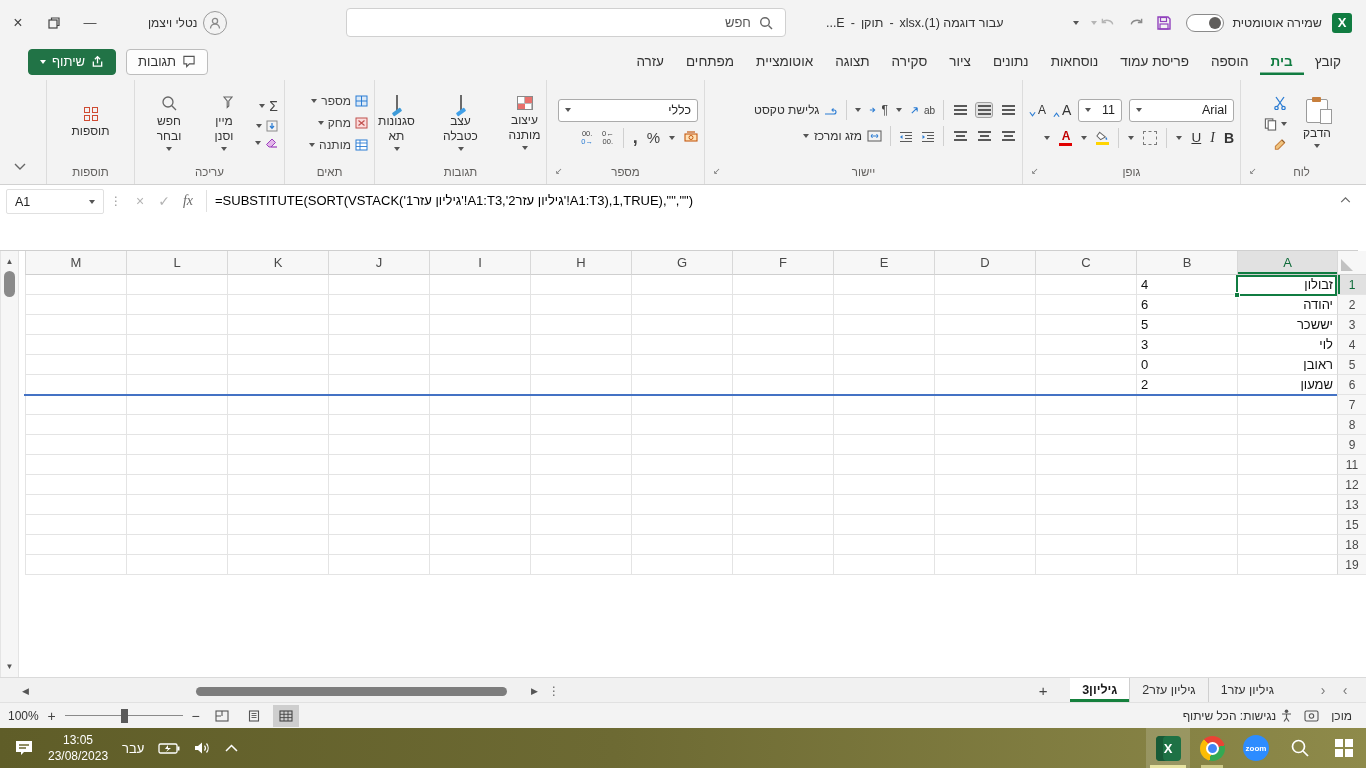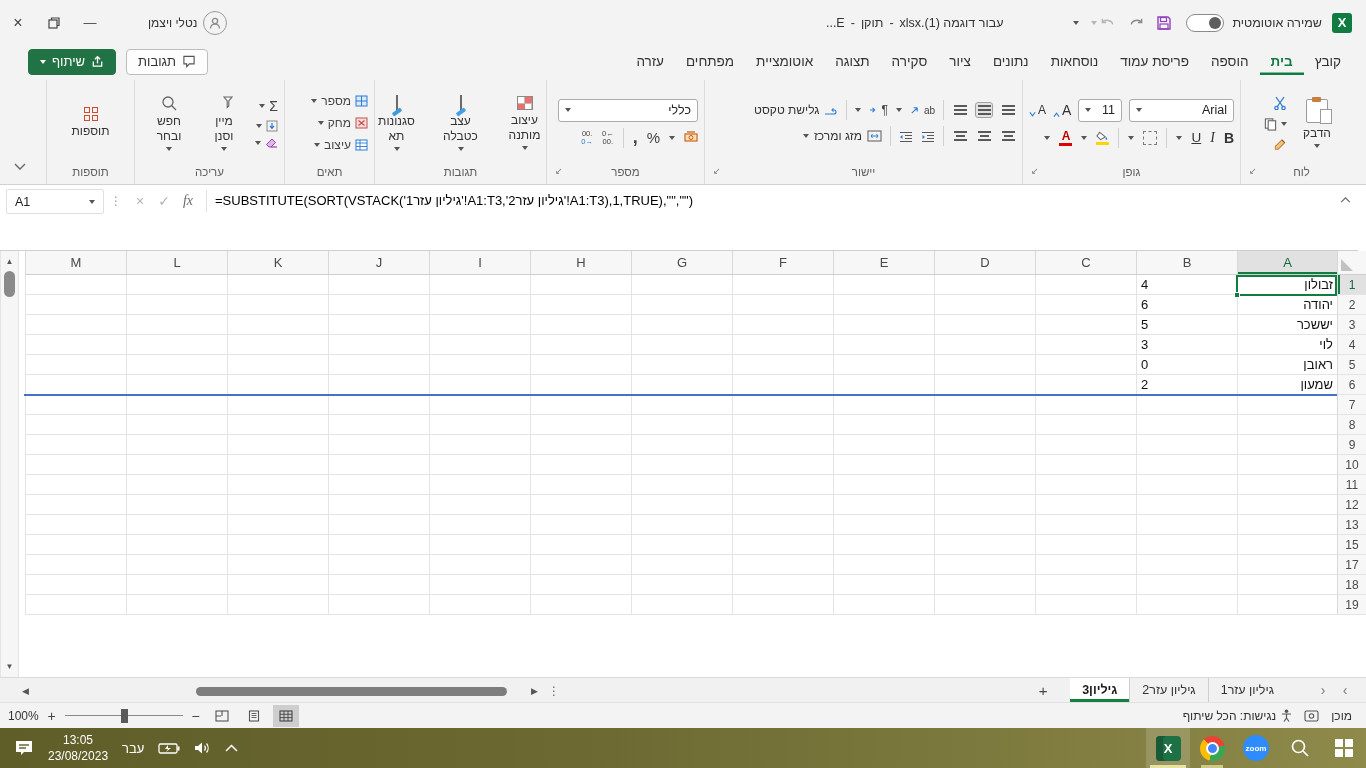--- a/index.html
+++ b/index.html
@@ -174,20 +174,27 @@
       </span>
       <span class="car"></span>
     </div>
     <div class="tb-title">
       <span>עבור דוגמה (1).xlsx</span>
       <span>-</span>
       <span>תוקן</span>
       <span>-</span>
       <span>E...</span>
     </div>
+    <div class="tb-search">
+      <svg width="14" height="14" viewBox="0 0 14 14">
+          <circle cx="6" cy="6" r="4.3" fill="none" stroke="#666" stroke-width="1.4"></circle>
+          <path d="M9.5 9.5 13 13" stroke="#666" stroke-width="1.4"></path>
+        </svg>
+      <span>חפש</span>
+    </div>
     <div class="tb-left">
       <div class="user">
         <span class="avatar">
           <svg width="14" height="14" viewBox="0 0 14 14">
               <circle cx="7" cy="5" r="2.6" fill="none" stroke="#8a8a8a" stroke-width="1.3"></circle>
               <path d="M2.5 12.5a4.5 4.5 0 0 1 9 0" fill="none" stroke="#8a8a8a" stroke-width="1.3"></path>
             </svg>
         </span>
         <span>נטלי ויצמן</span>
       </div>
@@ -482,21 +489,21 @@
                 <path d="M3.5 3.5l6 5M9.5 3.5l-6 5" stroke="#c0504d" stroke-width="1.2"></path>
               </svg>
             <span style="font-size:12px;">מחק</span>
               <span class="car"></span>
           </div>
           <div class="mini">
             <svg width="13" height="12" viewBox="0 0 13 12">
                 <rect x="1" y="1" width="11" height="10" fill="#fff" stroke="#2b7cd3" stroke-width="1"></rect>
                 <path d="M1 4h11M1 7.5h11M5 1v10" stroke="#2b7cd3" stroke-width=".9"></path>
               </svg>
-            <span style="font-size:12px;">עיצוב</span>
+            <span style="font-size:12px;">מותנה</span>
               <span class="car"></span>
           </div>
         </div>
       </div>
       <div class="rg-label"><span>תאים</span></div>
     </div>
 
     <div class="rgroup" style="width:150px;">
       <div class="rg-body" style="gap:6px;">
         <div class="minicol" style="gap:6px;">
@@ -746,36 +753,20 @@
             <div class="gcell" style="width: 101px;"></div>
             <div class="gcell" style="width: 101px;"></div>
             <div class="gcell" style="width: 101px;"></div>
             <div class="gcell" style="width: 101px;"></div>
             <div class="gcell" style="width: 101px;"></div>
             <div class="gcell" style="width: 101px;"></div>
             <div class="gcell" style="width: 101px;"></div>
             <div class="gcell" style="width: 101px;"></div>
           </div>
           <div class="grow">
-            <div class="rowh">10</div>
-            <div class="gcell" style="width: 100px;"></div>
-            <div class="gcell" style="width: 101px;"></div>
-            <div class="gcell" style="width: 101px;"></div>
-            <div class="gcell" style="width: 101px;"></div>
-            <div class="gcell" style="width: 101px;"></div>
-            <div class="gcell" style="width: 101px;"></div>
-            <div class="gcell" style="width: 101px;"></div>
-            <div class="gcell" style="width: 101px;"></div>
-            <div class="gcell" style="width: 101px;"></div>
-            <div class="gcell" style="width: 101px;"></div>
-            <div class="gcell" style="width: 101px;"></div>
-            <div class="gcell" style="width: 101px;"></div>
-            <div class="gcell" style="width: 101px;"></div>
-          </div>
-          <div class="grow">
             <div class="rowh">11</div>
             <div class="gcell" style="width: 100px;"></div>
             <div class="gcell" style="width: 101px;"></div>
             <div class="gcell" style="width: 101px;"></div>
             <div class="gcell" style="width: 101px;"></div>
             <div class="gcell" style="width: 101px;"></div>
             <div class="gcell" style="width: 101px;"></div>
             <div class="gcell" style="width: 101px;"></div>
             <div class="gcell" style="width: 101px;"></div>
             <div class="gcell" style="width: 101px;"></div>
@@ -811,36 +802,20 @@
             <div class="gcell" style="width: 101px;"></div>
             <div class="gcell" style="width: 101px;"></div>
             <div class="gcell" style="width: 101px;"></div>
             <div class="gcell" style="width: 101px;"></div>
             <div class="gcell" style="width: 101px;"></div>
             <div class="gcell" style="width: 101px;"></div>
             <div class="gcell" style="width: 101px;"></div>
           </div>
           <div class="grow">
             <div class="rowh">15</div>
-            <div class="gcell" style="width: 100px;"></div>
-            <div class="gcell" style="width: 101px;"></div>
-            <div class="gcell" style="width: 101px;"></div>
-            <div class="gcell" style="width: 101px;"></div>
-            <div class="gcell" style="width: 101px;"></div>
-            <div class="gcell" style="width: 101px;"></div>
-            <div class="gcell" style="width: 101px;"></div>
-            <div class="gcell" style="width: 101px;"></div>
-            <div class="gcell" style="width: 101px;"></div>
-            <div class="gcell" style="width: 101px;"></div>
-            <div class="gcell" style="width: 101px;"></div>
-            <div class="gcell" style="width: 101px;"></div>
-            <div class="gcell" style="width: 101px;"></div>
-          </div>
-          <div class="grow">
-            <div class="rowh">17</div>
             <div class="gcell" style="width: 100px;"></div>
             <div class="gcell" style="width: 101px;"></div>
             <div class="gcell" style="width: 101px;"></div>
             <div class="gcell" style="width: 101px;"></div>
             <div class="gcell" style="width: 101px;"></div>
             <div class="gcell" style="width: 101px;"></div>
             <div class="gcell" style="width: 101px;"></div>
             <div class="gcell" style="width: 101px;"></div>
             <div class="gcell" style="width: 101px;"></div>
             <div class="gcell" style="width: 101px;"></div>

